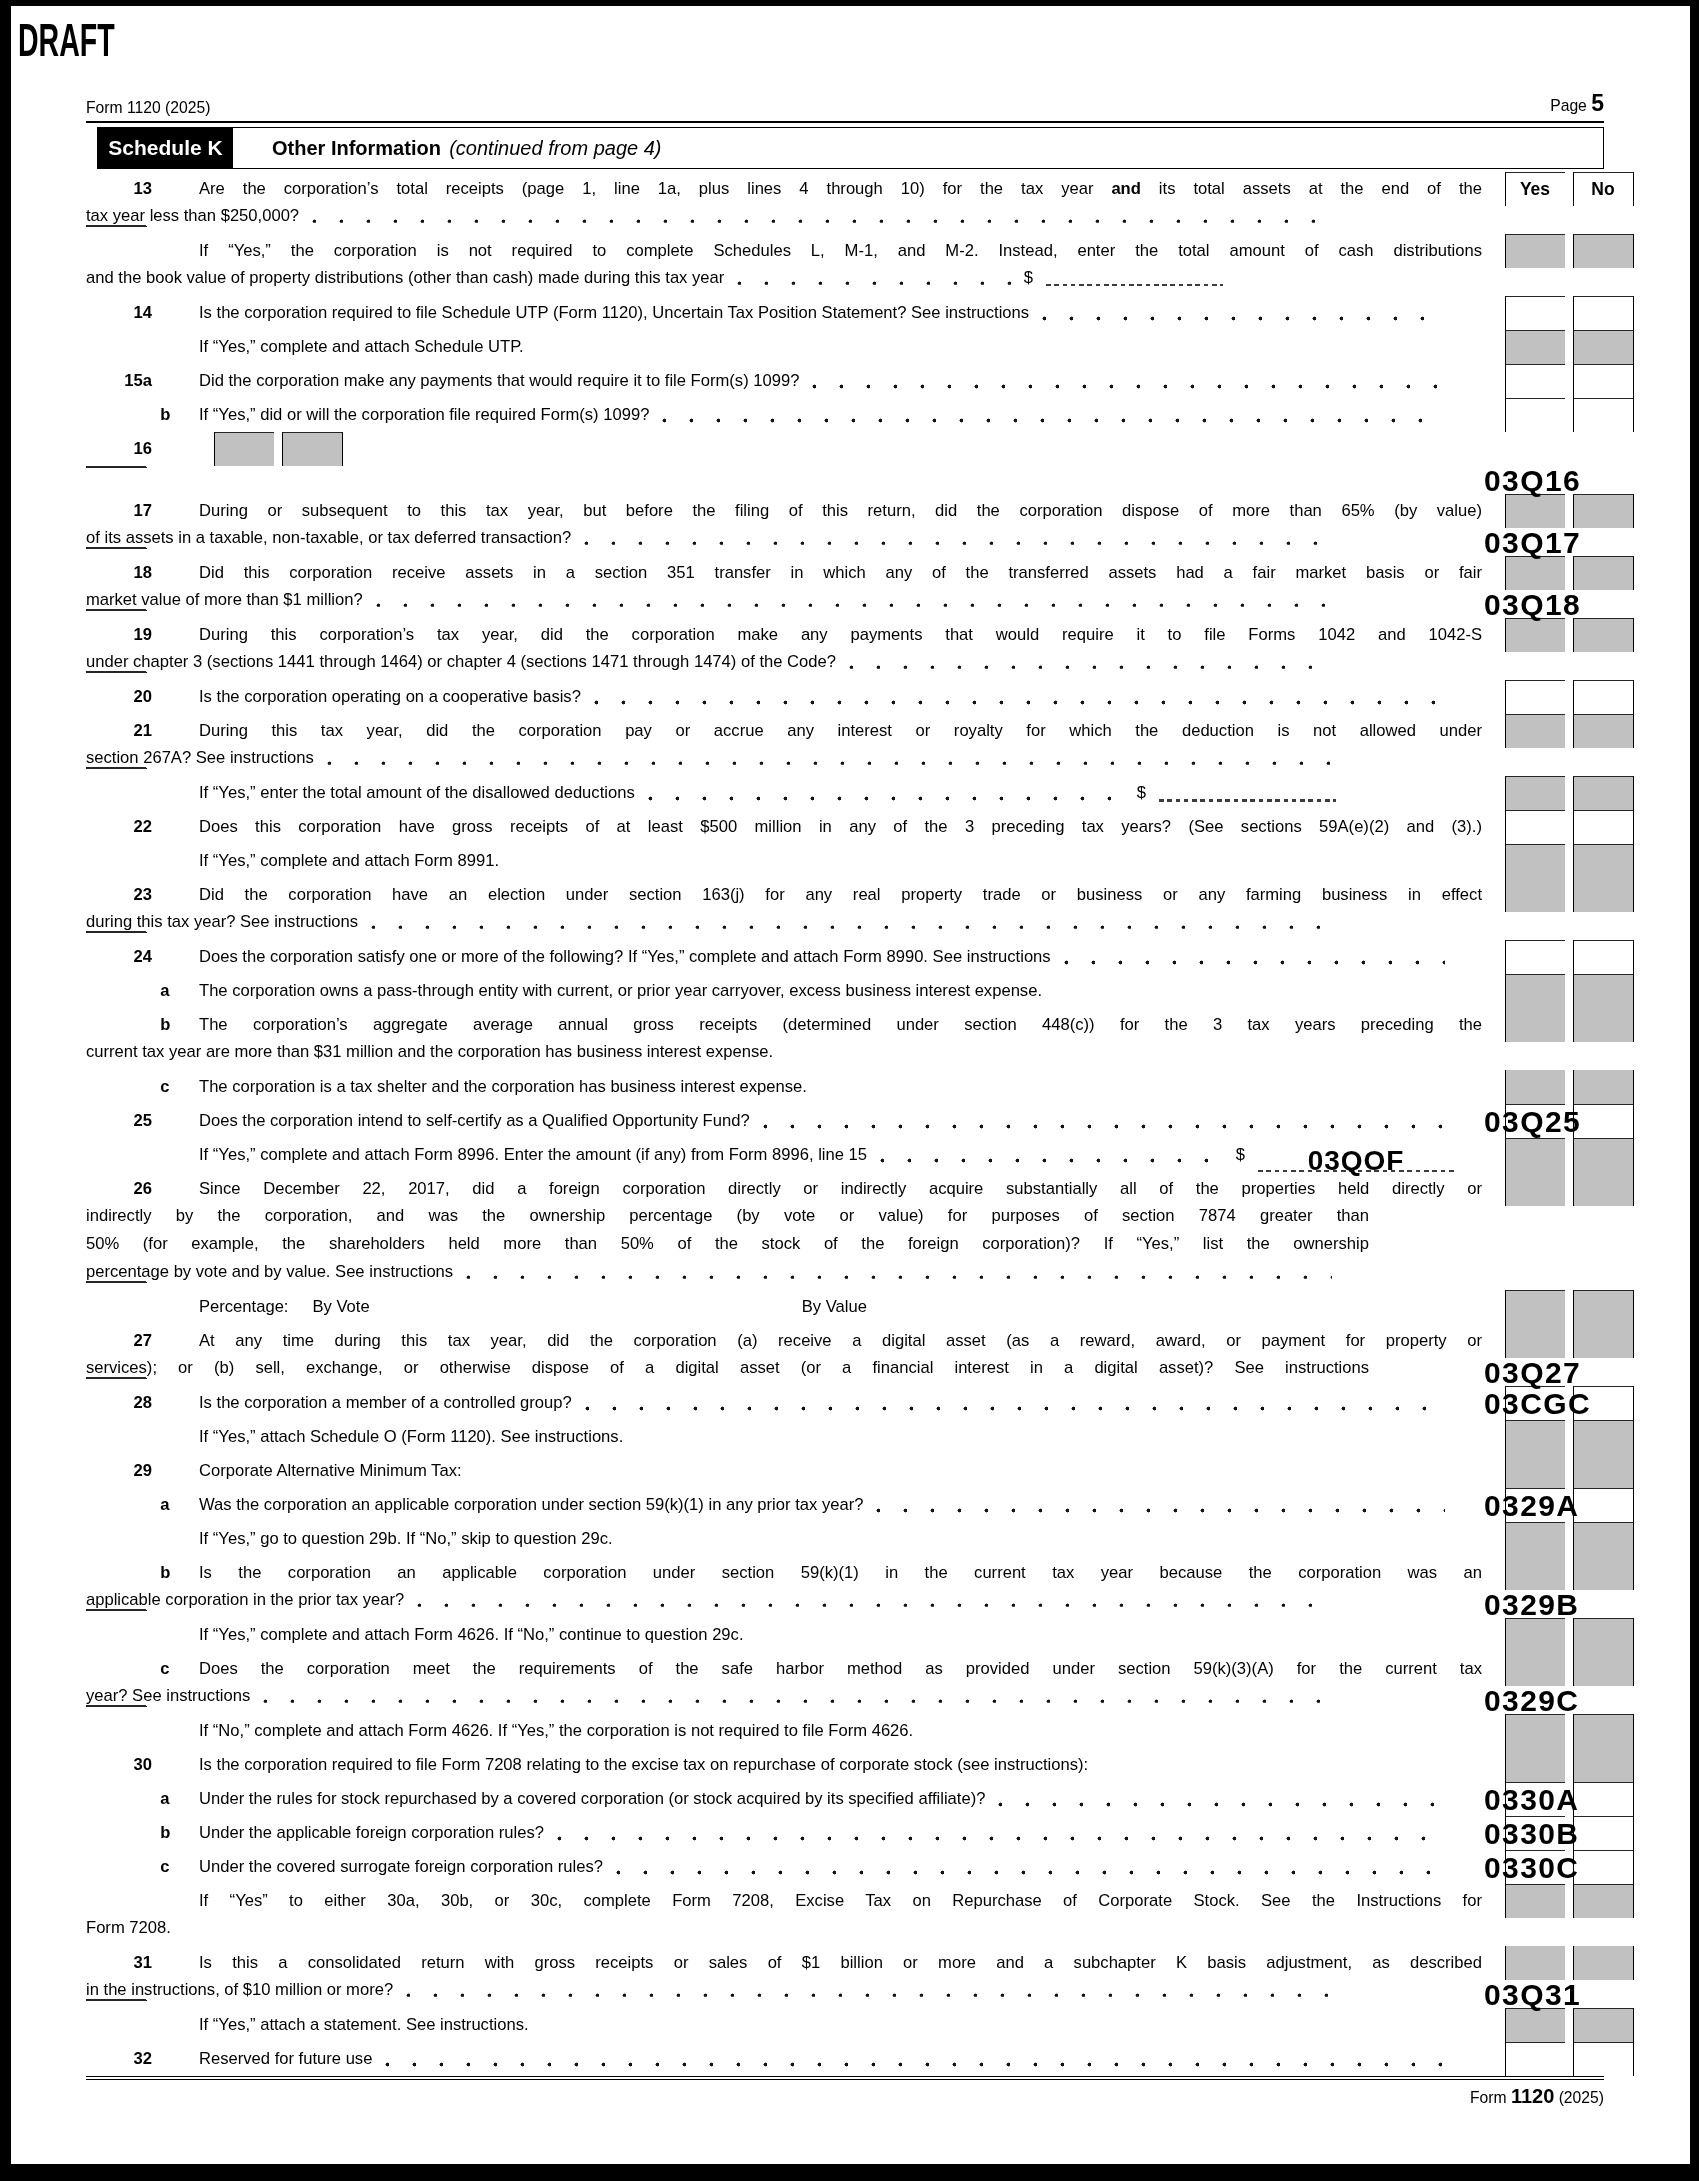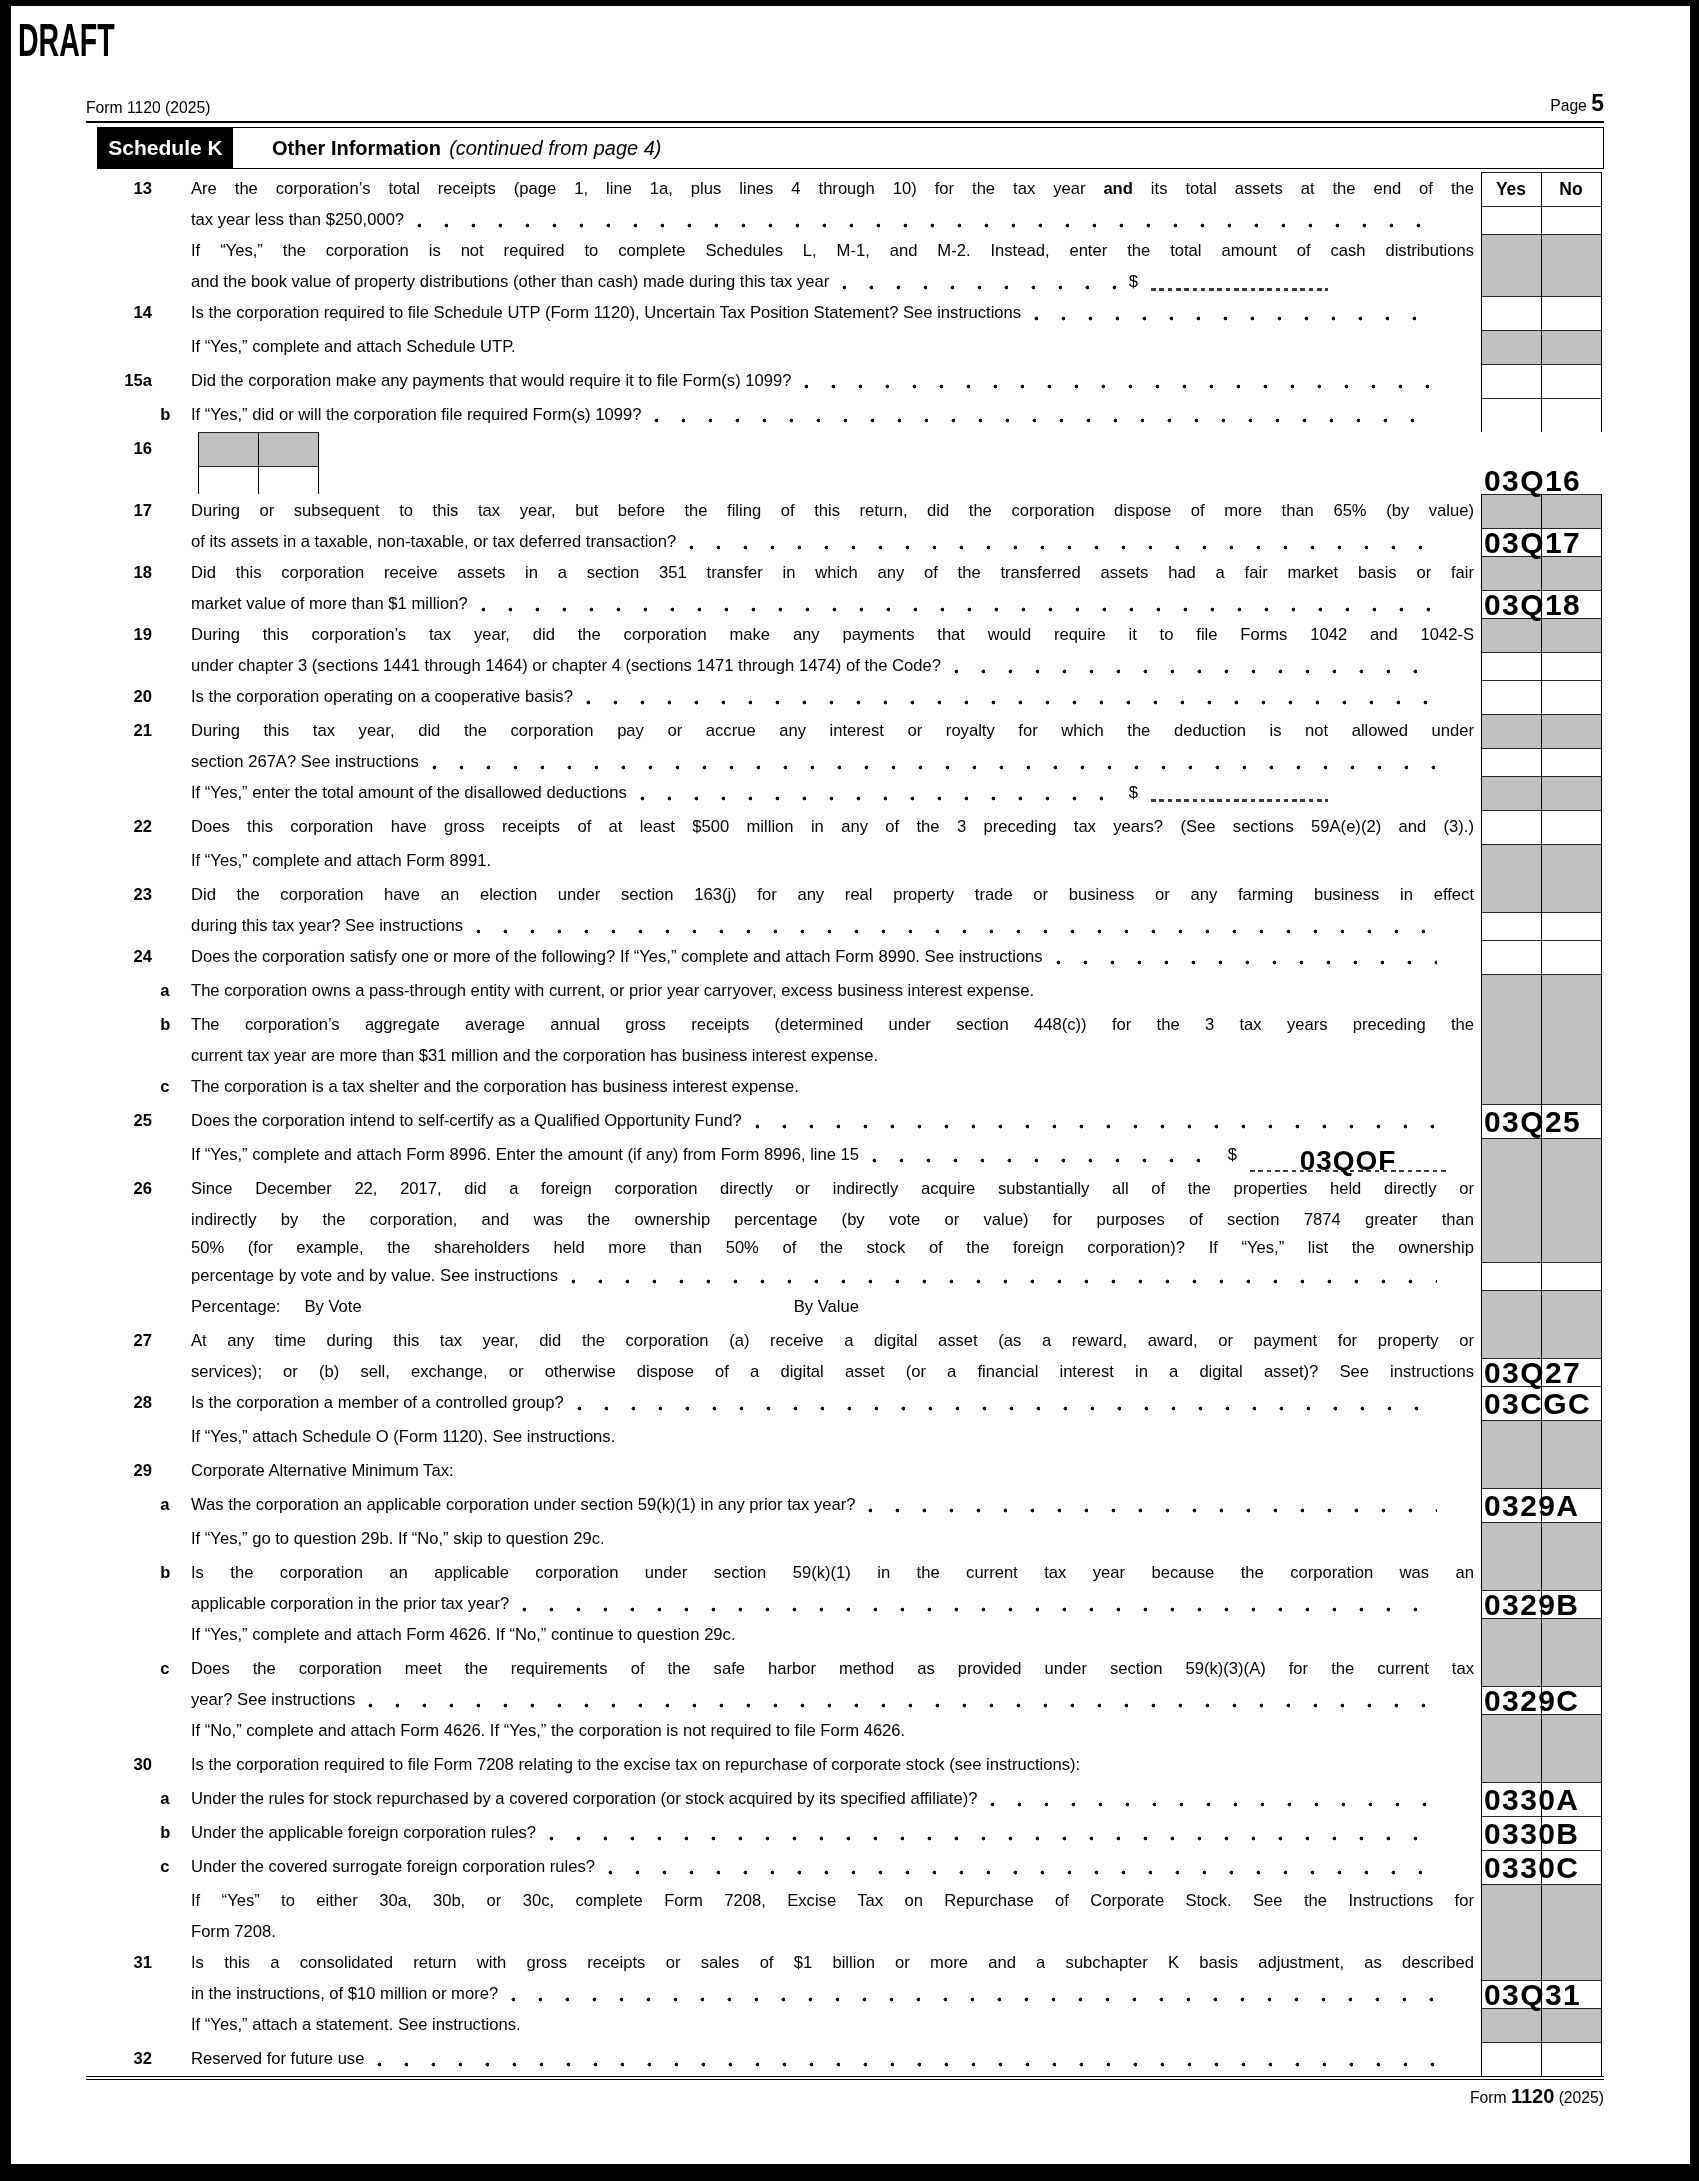--- a/index.html
+++ b/index.html
@@ -13,22 +13,22 @@
   .pageno{font-size:15.7px;}
   .pageno b{font-size:23px;}
   .rule{margin-top:3.7px;height:2.8px;background:#000;}
   .schedbar{margin-left:11px;margin-top:3.7px;width:1507px;height:42px;display:flex;box-sizing:border-box;border:1.8px solid #000;}
   .schedtag{background:#000;color:#fff;font-weight:bold;font-size:21px;width:135px;flex:none;
             display:flex;align-items:center;justify-content:center;}
   .schedtitle{display:flex;align-items:center;margin-left:39px;font-size:20px;font-weight:bold;white-space:pre;}
   .schedcont{font-style:italic;font-weight:normal;margin-left:8.3px;font-size:20px;}
   .rows{margin-top:2.8px;width:1518px;border-bottom:4.6px double #000;}
   .row{display:flex;position:relative;}
-  .nh{height:34px;}
-  .sh{height:28px;}
+  .nh{height:34px;gap:8px;}
+  .sh{height:28px;flex-direction:column;}
   .numc{width:105px;flex:none;display:flex;align-items:center;font-weight:bold;font-size:16.6px;}
   .qn{width:66px;text-align:right;display:inline-block;}
   .ql{width:30px;padding-left:8.3px;display:inline-block;}
   .txt{width:1283px;flex:none;display:flex;align-items:center;font-size:16.6px;line-height:1.15;}
   .t{white-space:normal;}
   .jl{flex:1;text-align:justify;text-align-last:justify;}
   .dots{flex:1;height:4.6px;align-self:center;margin:11px 37px 0 13px;
         background-image:radial-gradient(circle at 2.3px 2.3px,#141414 1.6px,transparent 2px);
         background-size:27px 4.6px;background-repeat:repeat-x;}
   .dots.dsm{margin-right:11px;}

